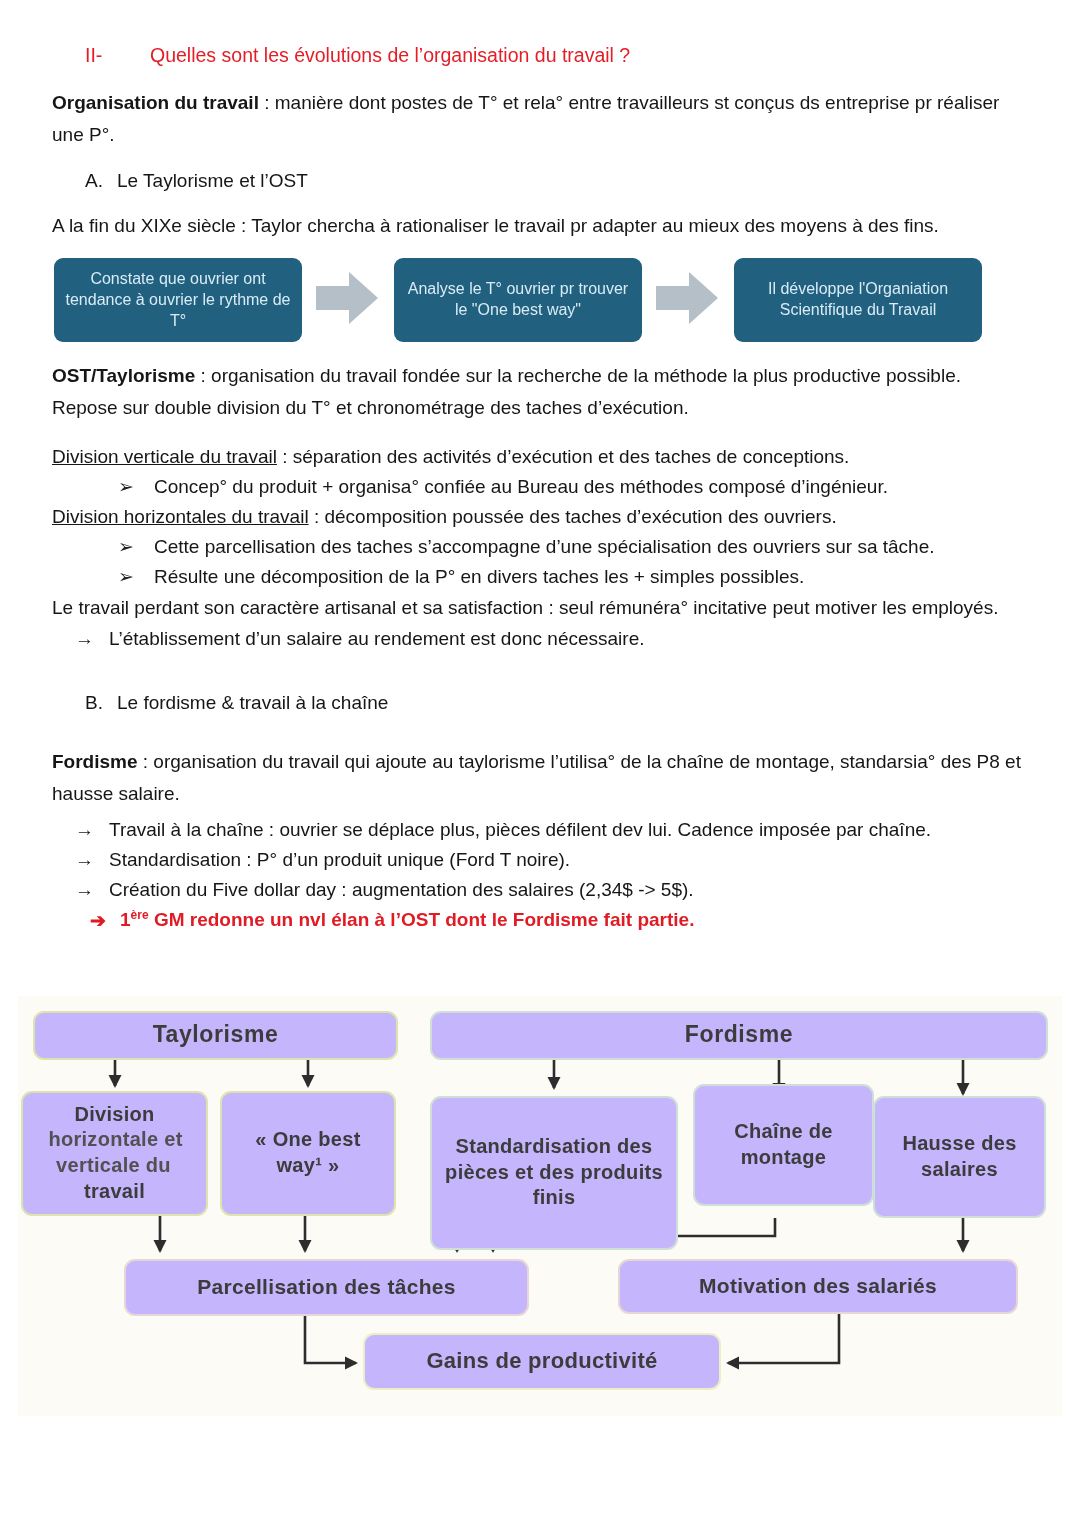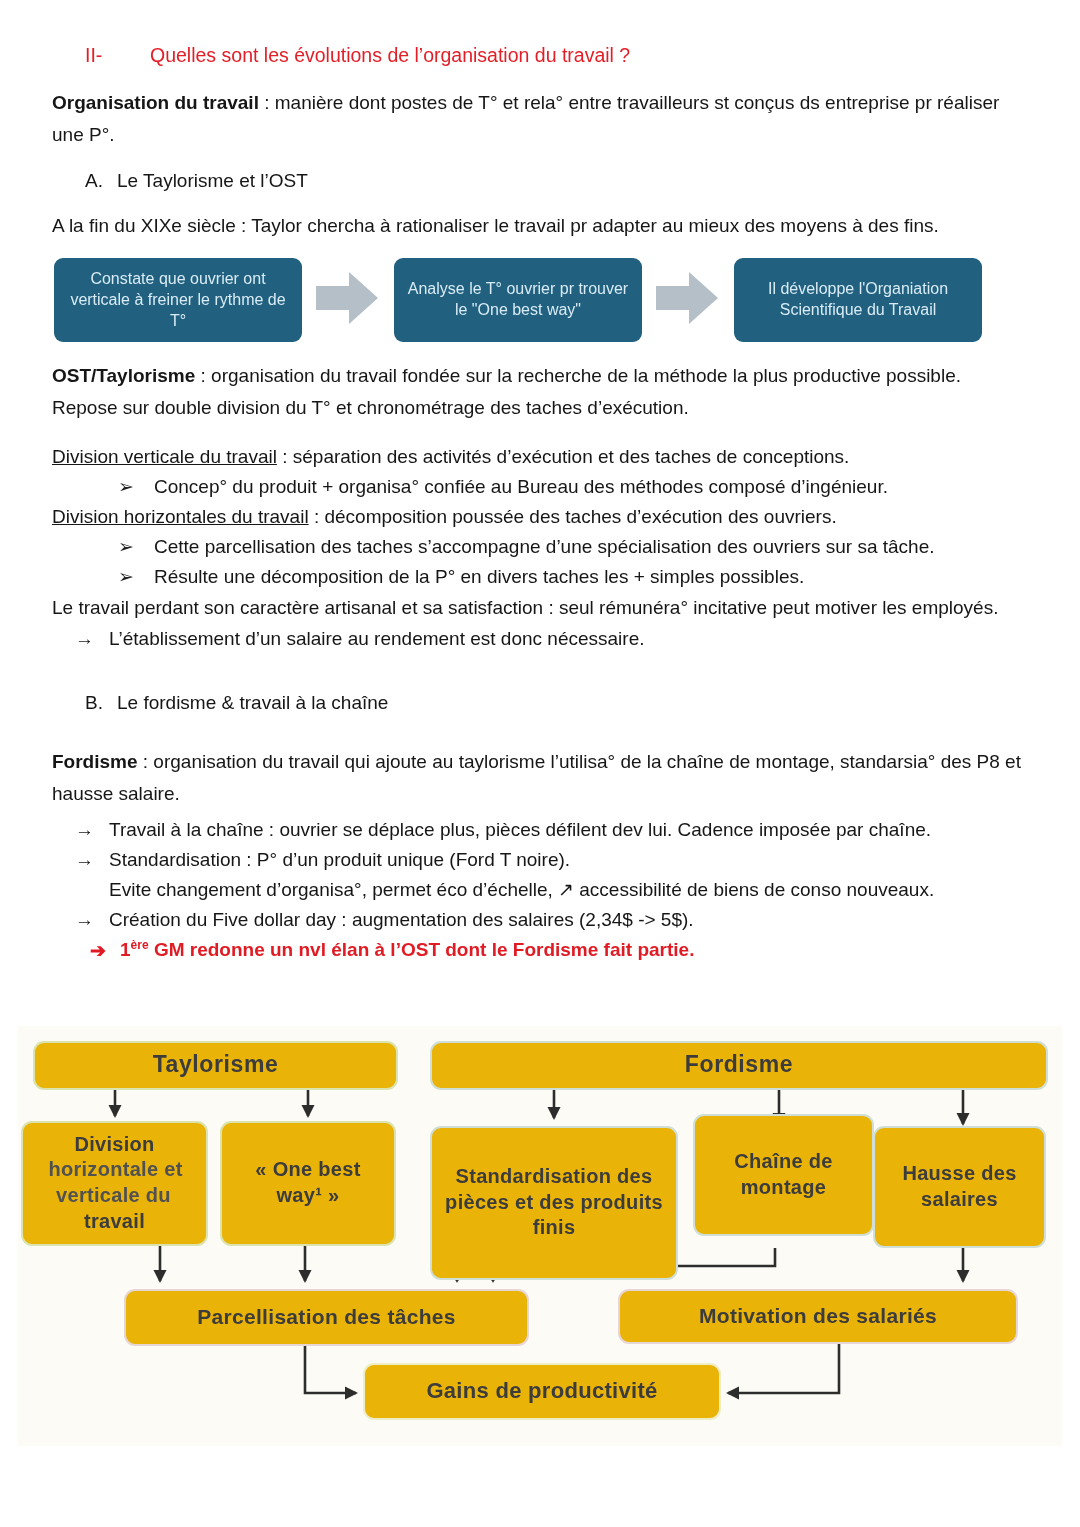--- a/index.html
+++ b/index.html
@@ -50,21 +50,21 @@
 
   .spacer-b { height:34px; }
 
   
   .diagram {
     position:relative; width:1044px; height:420px;
     margin:64px 0 0 18px;
     background:#fcfbf5;
   }
   .dgx {
-    position:absolute; background:#eab308; border:2px solid #dce4b4; border-radius:11px;
+    position:absolute; background:#c4b5fd; border:2px solid #dce4b4; border-radius:11px;
     display:flex; align-items:center; justify-content:center; text-align:center;
     font-weight:bold; color:#3c3c3c; line-height:1.28; letter-spacing:.3px;
     padding:4px 8px;
   }
   .dg-header { font-size:23px; letter-spacing:.6px; }
   .bd-green { border-color:#dbe3ae; }
   .bd-teal  { border-color:#cfdfd8; }
   .bd-pink  { border-color:#e7d6d6; }
   .bd-yellow{ border-color:#ededc6; }
   .dg-mid { font-size:20px; }
@@ -86,21 +86,21 @@
       <b class="term">Organisation du travail</b><span> : manière dont postes de T° et rela° entre travailleurs st conçus ds entreprise pr réaliser une P°.</span>
     </p>
 
     <div class="outline-item" style="margin-bottom:14px;">
       <span class="marker">A.</span><span>Le Taylorisme et l’OST</span>
     </div>
 
     <p class="body">A la fin du XIXe siècle : Taylor chercha à rationaliser le travail pr adapter au mieux des moyens à des fins.</p>
 
     <div class="flow">
-      <div class="flow-box">Constate que ouvrier ont verticale à freiner le rythme de T°</div>
+      <div class="flow-box">Constate que ouvrier ont tendance à ouvrier le rythme de T°</div>
       <span class="flow-arrow">
         <svg width="64" height="58" viewBox="0 0 64 58">
             <polygon points="0,17 33,17 33,3 62,29 33,55 33,41 0,41" fill="#b5bfc7"></polygon>
           </svg>
       </span>
       <div class="flow-box">Analyse le T° ouvrier pr trouver le "One best way"</div>
       <span class="flow-arrow">
         <svg width="64" height="58" viewBox="0 0 64 58">
             <polygon points="0,17 33,17 33,3 62,29 33,55 33,41 0,41" fill="#b5bfc7"></polygon>
           </svg>
@@ -142,21 +142,20 @@
 
     <p class="body" style="margin-bottom:5px;">
       <b class="term">Fordisme</b><span> : organisation du travail qui ajoute au taylorisme l’utilisa° de la chaîne de montage, standarsia° des P8 et hausse salaire.</span>
     </p>
     <div class="line arrow-item">
       <span class="marker">→</span><span>Travail à la chaîne : ouvrier se déplace plus, pièces défilent dev lui. Cadence imposée par chaîne.</span>
     </div>
     <div class="line arrow-item">
       <span class="marker">→</span><span>Standardisation : P° d’un produit unique (Ford T noire).</span>
     </div>
-    <div class="line indent-cont">Evite changement d’organisa°, permet éco d’échelle, ↗ accessibilité de biens de conso nouveaux.</div>
     <div class="line arrow-item">
       <span class="marker">→</span><span>Création du Five dollar day : augmentation des salaires (2,34$ -&gt; 5$).</span>
     </div>
     <div class="red-line red2">
       <span class="marker">➔</span><span>1</span><sup>ère</sup><span> GM redonne un nvl élan à l’OST dont le Fordisme fait partie.</span>
     </div>
 
   </div>
 
   <div class="diagram">

